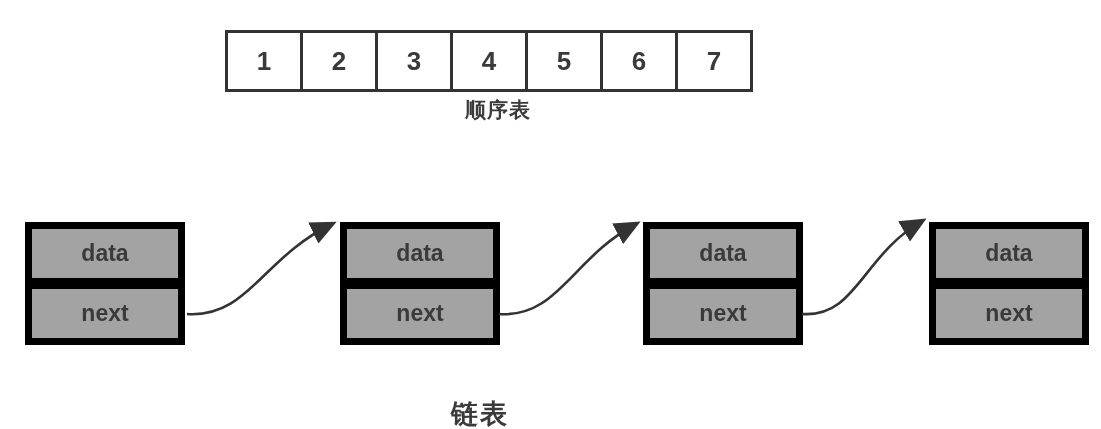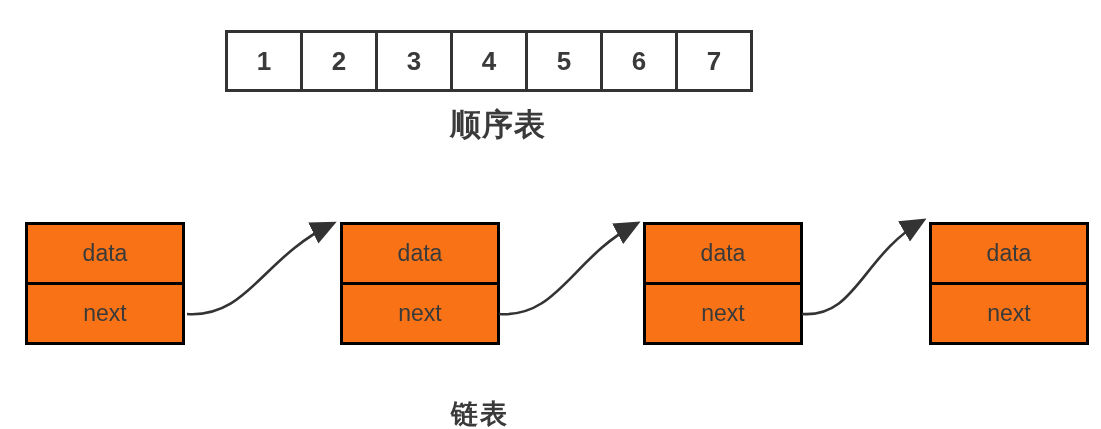--- a/index.html
+++ b/index.html
@@ -35,47 +35,47 @@
     font-size: 26px;
     font-weight: bold;
     color: #3a3a3a;
     background: #ffffff;
   }
   .array-cell:first-child { margin-left: 0; }
 
   .array-caption {
     position: absolute;
     left: 225px;
-    top: 104px;
+    top: 96px;
     width: 546px;
     text-align: center;
-    font-size: 31px;
+    font-size: 21px;
     font-weight: bold;
     color: #3a3a3a;
     letter-spacing: 1px;
   }
 
   
   .node {
     position: absolute;
     top: 222px;
     width: 160px;
   }
   .node-row {
     box-sizing: border-box;
     width: 160px;
     height: 63px;
-    border: 3px solid #000000;
+    border: 7px solid #000000;
     display: flex;
     align-items: center;
     justify-content: center;
     font-size: 23px;
-    font-weight: normal;
+    font-weight: bold;
     color: #3a3a3a;
-    background: #f97316;
+    background: #a3a3a3;
   }
   .node-row.next-row { margin-top: -3px; }
 
   .node-1 { left: 25px; }
   .node-2 { left: 340px; }
   .node-3 { left: 643px; }
   .node-4 { left: 929px; }
 
   .list-caption {
     position: absolute;

